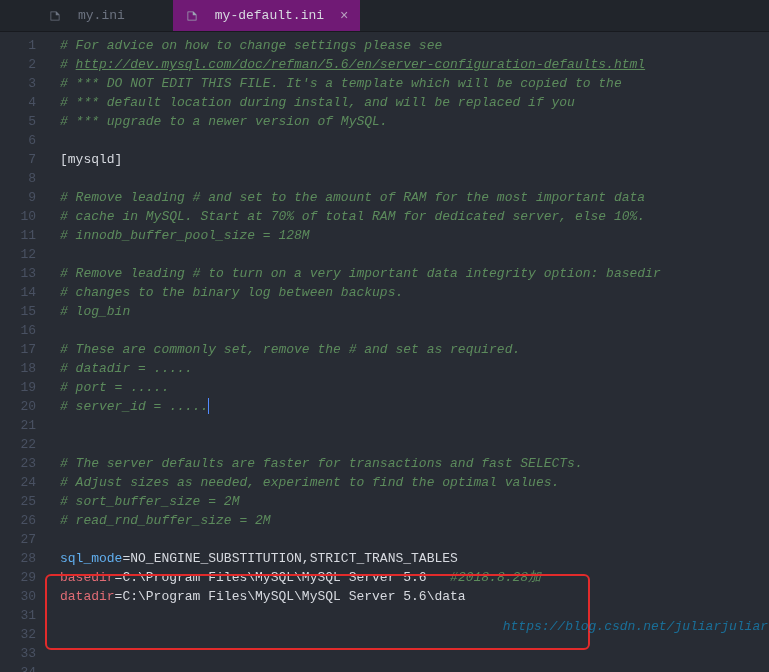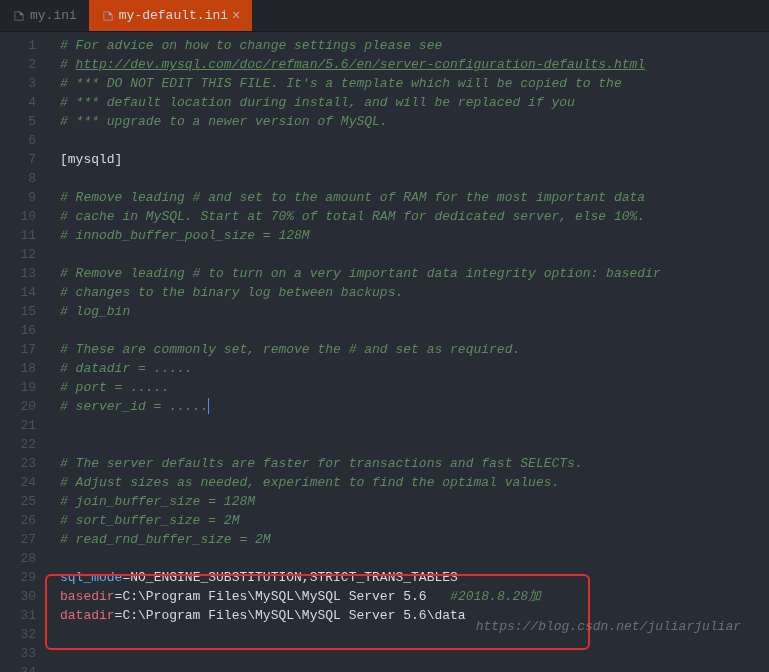--- a/index.html
+++ b/index.html
@@ -19,24 +19,25 @@
       height: 32px;
       border-bottom: 1px solid #181a1f;
     }
     .tab {
       display: flex;
       align-items: center;
       padding: 0 12px;
       height: 100%;
       color: #6c7380;
       cursor: pointer;
-      gap: 4px;
+      gap: 16px;
+      margin-left: 36px;
     }
     .tab.active {
-      background: #c2410c;
+      background: #701a75;
       color: #d7dae0;
     }
     .tab-icon {
       width: 14px;
       height: 14px;
       display: inline-flex;
       align-items: center;
       justify-content: center;
     }
     .close-icon {
@@ -82,23 +83,23 @@
       border: 2px solid #e22b2b;
       border-radius: 6px;
       left: 45px;
       top: 574px;
       width: 545px;
       height: 76px;
       pointer-events: none;
     }
     .watermark {
       position: absolute;
-      right: 28px;
+      right: 1px;
       bottom: 38px;
-      color: #a3a3a3;
+      color: #0ea5e9;
       font-size: 13px;
       opacity: 0.55;
       font-style: italic;
       pointer-events: none;
     }
     .cursor {
       display: inline-block;
       width: 1px;
       height: 16px;
       background: #528bff;
@@ -185,21 +186,20 @@
       <div class="line"><span class="comment"># log_bin</span></div>
       <div class="line"></div>
       <div class="line"><span class="comment"># These are commonly set, remove the # and set as required.</span></div>
       <div class="line"><span class="comment"># datadir = .....</span></div>
       <div class="line"><span class="comment"># port = .....</span></div>
       <div class="line"><span class="comment"># server_id = .....</span><span class="cursor"></span></div>
       <div class="line"></div>
       <div class="line"></div>
       <div class="line"><span class="comment"># The server defaults are faster for transactions and fast SELECTs.</span></div>
       <div class="line"><span class="comment"># Adjust sizes as needed, experiment to find the optimal values.</span></div>
-      <div class="line"><span class="comment"># join_buffer_size = 128M</span></div>
       <div class="line"><span class="comment"># sort_buffer_size = 2M</span></div>
       <div class="line"><span class="comment"># read_rnd_buffer_size = 2M</span></div>
       <div class="line"></div>
       <div class="line"><span class="key-blue">sql_mode</span><span class="value">=NO_ENGINE_SUBSTITUTION,STRICT_TRANS_TABLES</span></div>
       <div class="line"><span class="key">basedir</span><span class="value">=C:\Program Files\MySQL\MySQL Server 5.6   </span><span class="comment">#2018.8.28加</span></div>
       <div class="line"><span class="key">datadir</span><span class="value">=C:\Program Files\MySQL\MySQL Server 5.6\data</span></div>
       <div class="line"></div>
     </div>
 </div>
 

